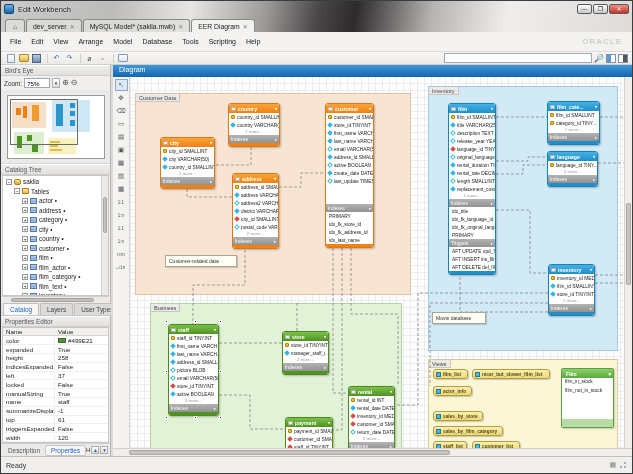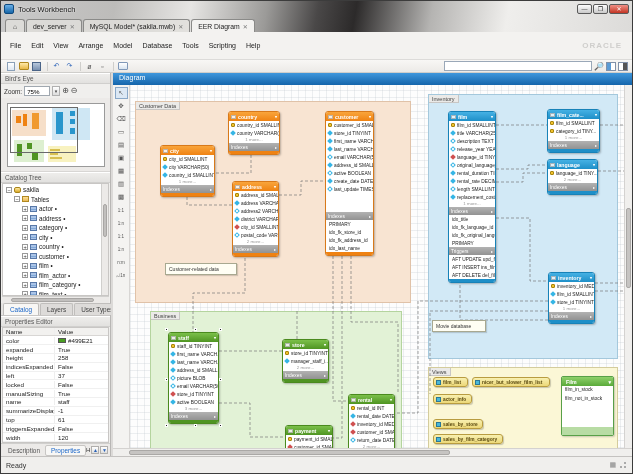--- a/index.html
+++ b/index.html
@@ -17,21 +17,21 @@
   .cap{width:15px;height:10px;border:1px solid #5a5a5a;border-radius:2px;font-size:6px;line-height:8px;
     text-align:center;color:#222;background:linear-gradient(#fdfdfd,#c9c9c9);}
   .cap.close{background:linear-gradient(#f09086,#c33524);color:#fff;width:20px;}
   .tabbar{height:15px;display:flex;align-items:flex-end;padding-left:4px;flex:0 0 auto;}
   .mtab{display:flex;align-items:center;gap:3px;height:13px;padding:0 6px;margin-right:1px;
     border:1px solid #8a8a88;border-bottom:none;border-radius:3px 3px 0 0;
     background:rgba(225,223,220,.82);font-size:6.8px;color:#222;white-space:nowrap;}
   .mtab.active{background:#f3f2f0;}
   .mtab .x{color:#777;font-size:6px;}
   .hometab{width:20px;justify-content:center;}
-  .menubar{height:28px;background:#f3f2f0;display:flex;align-items:center;padding:0 4px;
+  .menubar{height:20px;background:#f3f2f0;display:flex;align-items:center;padding:0 4px;
     border-bottom:1px solid #dcdbd9;flex:0 0 auto;}
   .menu-item{font-size:7px;color:#222;padding:1px 5px;}
   .brand{margin-left:auto;margin-right:6px;font-size:8px;font-weight:bold;color:#cfcecc;letter-spacing:1px;}
   .toolbar{height:13px;background:linear-gradient(#f8f7f5,#eceae7);display:flex;align-items:center;
     padding:0 4px;border-bottom:1px solid #cfcecb;flex:0 0 auto;}
   .tb-ic{width:11px;height:10px;margin-right:2px;display:inline-flex;align-items:center;justify-content:center;
     font-size:7px;color:#555;}
   .sep{width:1px;height:9px;background:#cfcecb;margin:0 3px;}
   .ic-new{background:linear-gradient(#fff,#dfe8f2);border:1px solid #8aa0b8;width:8px;height:9px;}
   .ic-open{background:linear-gradient(#ffe9a8,#e8b848);border:1px solid #b08820;width:10px;height:8px;border-radius:1px;}
@@ -160,21 +160,21 @@
     radial-gradient(circle at 25% 75%,#aaa 1px,transparent 1px);}
 </style>
 </head>
 <body>
 
 <div class="w">
 
   <div class="glass">
     <div class="titlebar">
       <div class="app-ico"></div>
-      <span class="title-txt">Tools Workbench</span>
+      <span class="title-txt">Edit Workbench</span>
       <div class="caps">
         <div class="cap">—</div>
         <div class="cap">❐</div>
         <div class="cap close">✕</div>
       </div>
     </div>
     <div class="tabbar">
       <div class="mtab hometab">
         <span>⌂</span>
       </div>

